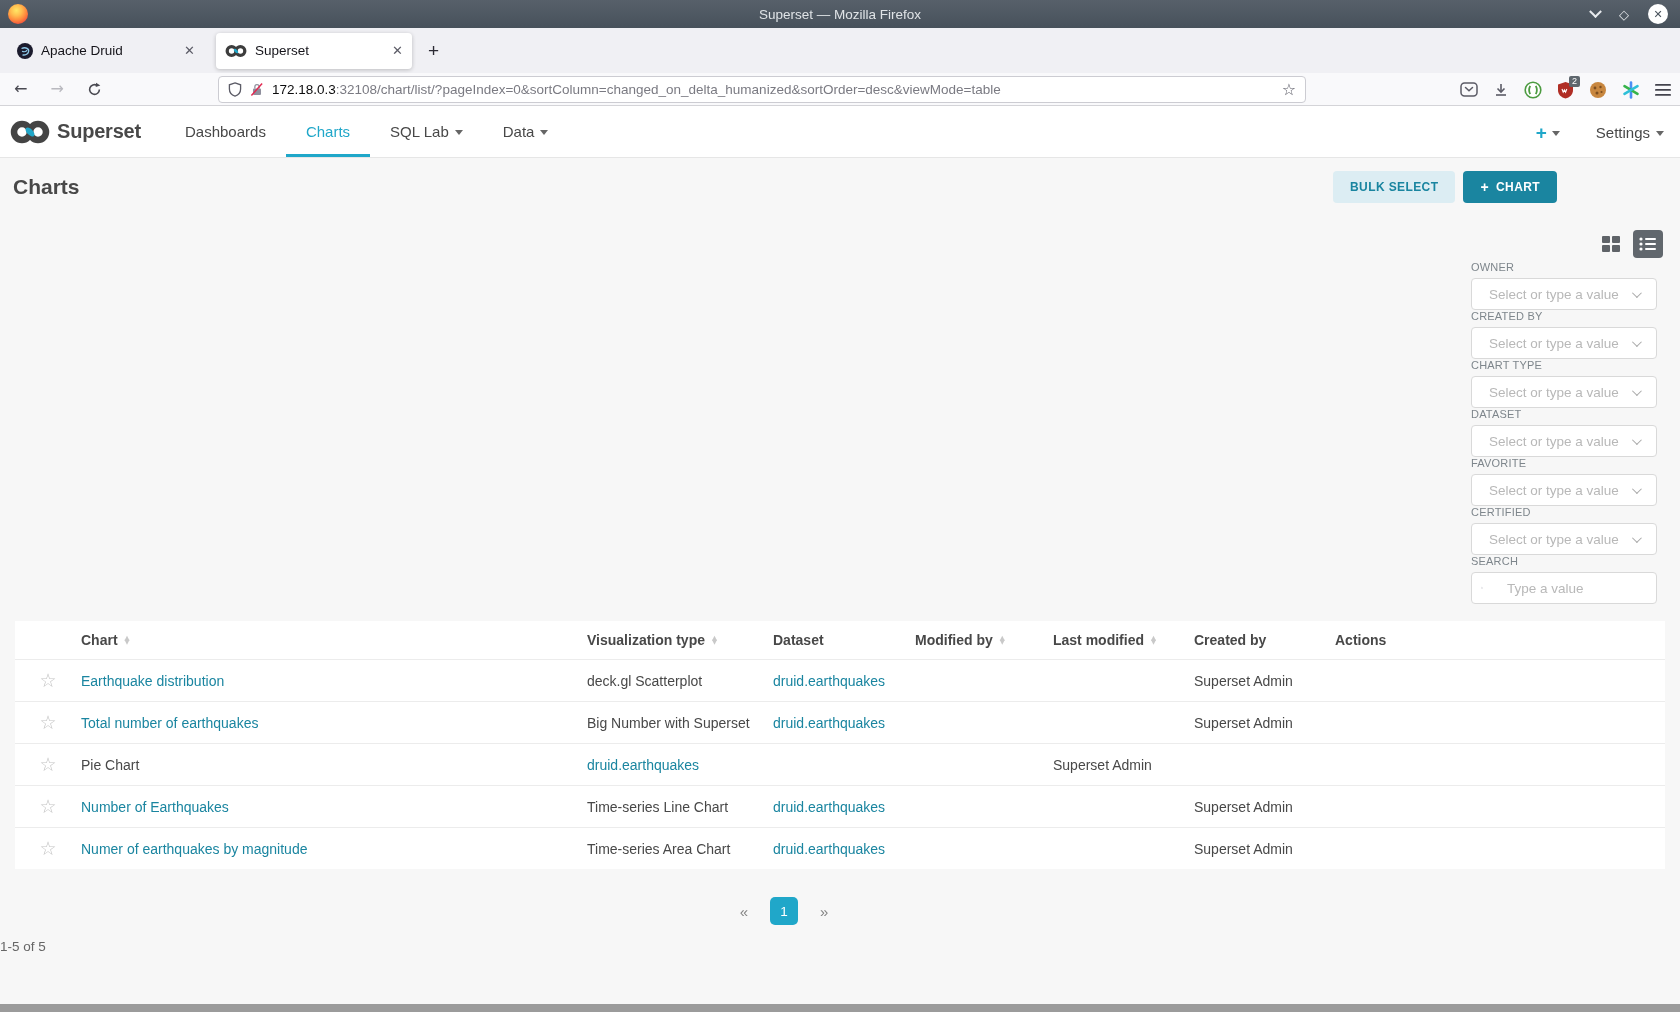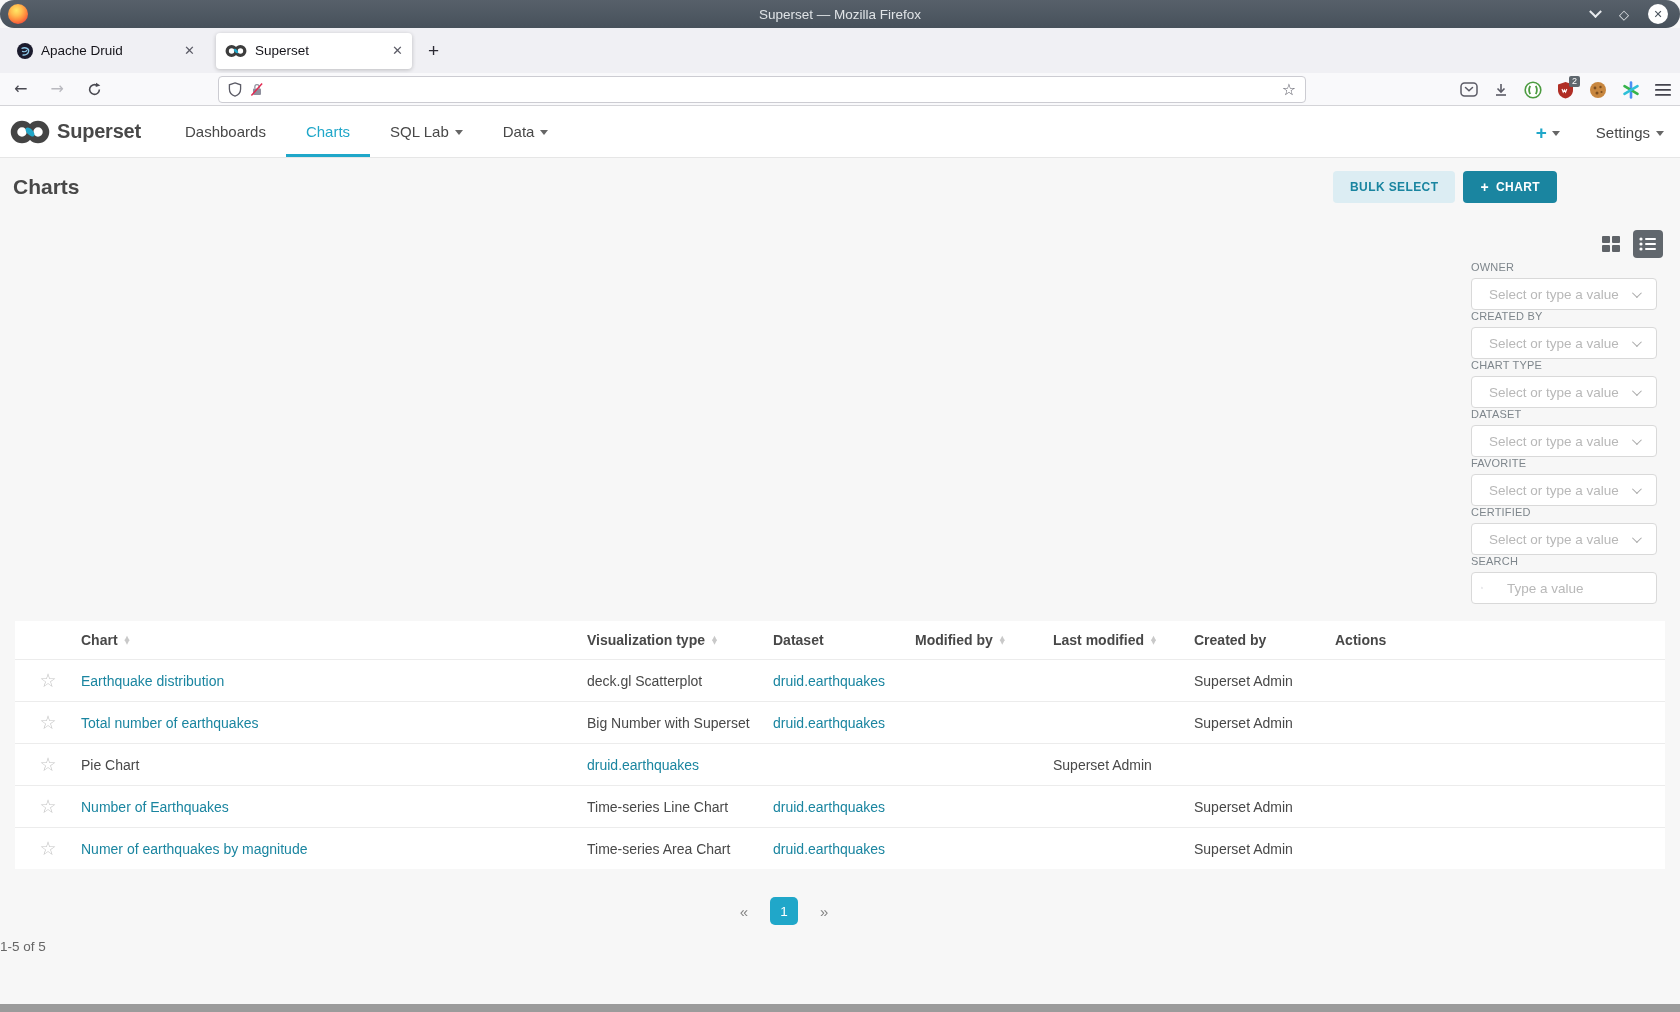--- a/index.html
+++ b/index.html
@@ -1,21 +1,21 @@
 <!DOCTYPE html>
 <html><head>
 <meta charset="utf-8">
 <style>
   * { margin:0; padding:0; box-sizing:border-box; }
   html,body { width:1680px; height:1012px; }
   body { font-family:"Liberation Sans","DejaVu Sans",sans-serif; background:#f7f7f7; overflow:hidden; }
   .screen { position:relative; width:1680px; height:1012px; background:#f7f7f7; overflow:hidden; }
 
   
-  .titlebar { height:28px; background:linear-gradient(#57606a,#47515b); display:flex; align-items:center; position:relative;border-radius:14px; }
+  .titlebar { height:28px; background:linear-gradient(#57606a,#47515b); display:flex; align-items:center; position:relative; }
   .ff-icon { position:absolute; left:8px; top:4px; width:20px; height:20px; border-radius:50%;
              background:radial-gradient(circle at 42% 32%, #ffe766 0%, #ffbd4f 30%, #ff8a3d 55%, #f2543d 78%, #d6356f 100%); }
   .win-title { flex:1; text-align:center; color:#dfe3e6; font-size:13.5px; }
   .win-controls { position:absolute; right:12px; top:0; height:28px; display:flex; align-items:center; gap:19px; }
   .wc-chev { width:9px; height:9px; border-right:2px solid #e8ebee; border-bottom:2px solid #e8ebee; transform:rotate(45deg) translate(-2px,-2px); }
   .wc-diamond { color:#e8ebee; font-size:13px; font-family:"DejaVu Sans",sans-serif; }
   .wc-close { width:20px; height:20px; border-radius:50%; background:#fff; color:#48525b; display:flex; align-items:center; justify-content:center; font-size:11px; font-family:"DejaVu Sans",sans-serif; }
 
   
   .tabstrip { height:45px; background:#f0f0f4; display:flex; align-items:center; padding-left:8px; }
@@ -140,20 +140,21 @@
     </div>
     <div class="urlbar">
       <svg width="14" height="15" viewBox="0 0 15 16">
           <path d="M7.5 1 L13.5 3 V7.5 C13.5 11.5 10.8 14 7.5 15 C4.2 14 1.5 11.5 1.5 7.5 V3 Z" fill="none" stroke="#5b5b66" stroke-width="1.4"></path>
         </svg>
       <svg width="14" height="15" viewBox="0 0 15 16">
           <rect x="3.2" y="7" width="8.6" height="7" rx="1.2" fill="#8f8f9d"></rect>
           <path d="M5.2 7 V5 a2.3 2.3 0 0 1 4.6 0 V7" fill="none" stroke="#8f8f9d" stroke-width="1.4"></path>
           <line x1="1.5" y1="14.5" x2="13" y2="1.5" stroke="#e22850" stroke-width="1.5"></line>
         </svg>
+      <span class="url-text"><span>172.18.0.3</span><span class="url-rest">:32108/chart/list/?pageIndex=0&amp;sortColumn=changed_on_delta_humanized&amp;sortOrder=desc&amp;viewMode=table</span></span>
       <span class="url-star">☆</span>
     </div>
     <div class="toolbar-icons">
       <span class="ext">
           <svg width="18" height="16" viewBox="0 0 18 16">
             <rect x="1" y="1" width="16" height="13" rx="3.5" fill="none" stroke="#5b5b66" stroke-width="1.5"></rect>
             <path d="M5.5 5.5 L9 8.8 L12.5 5.5" fill="none" stroke="#5b5b66" stroke-width="1.5" stroke-linecap="round"></path>
           </svg>
         </span>
       <span class="ext">

